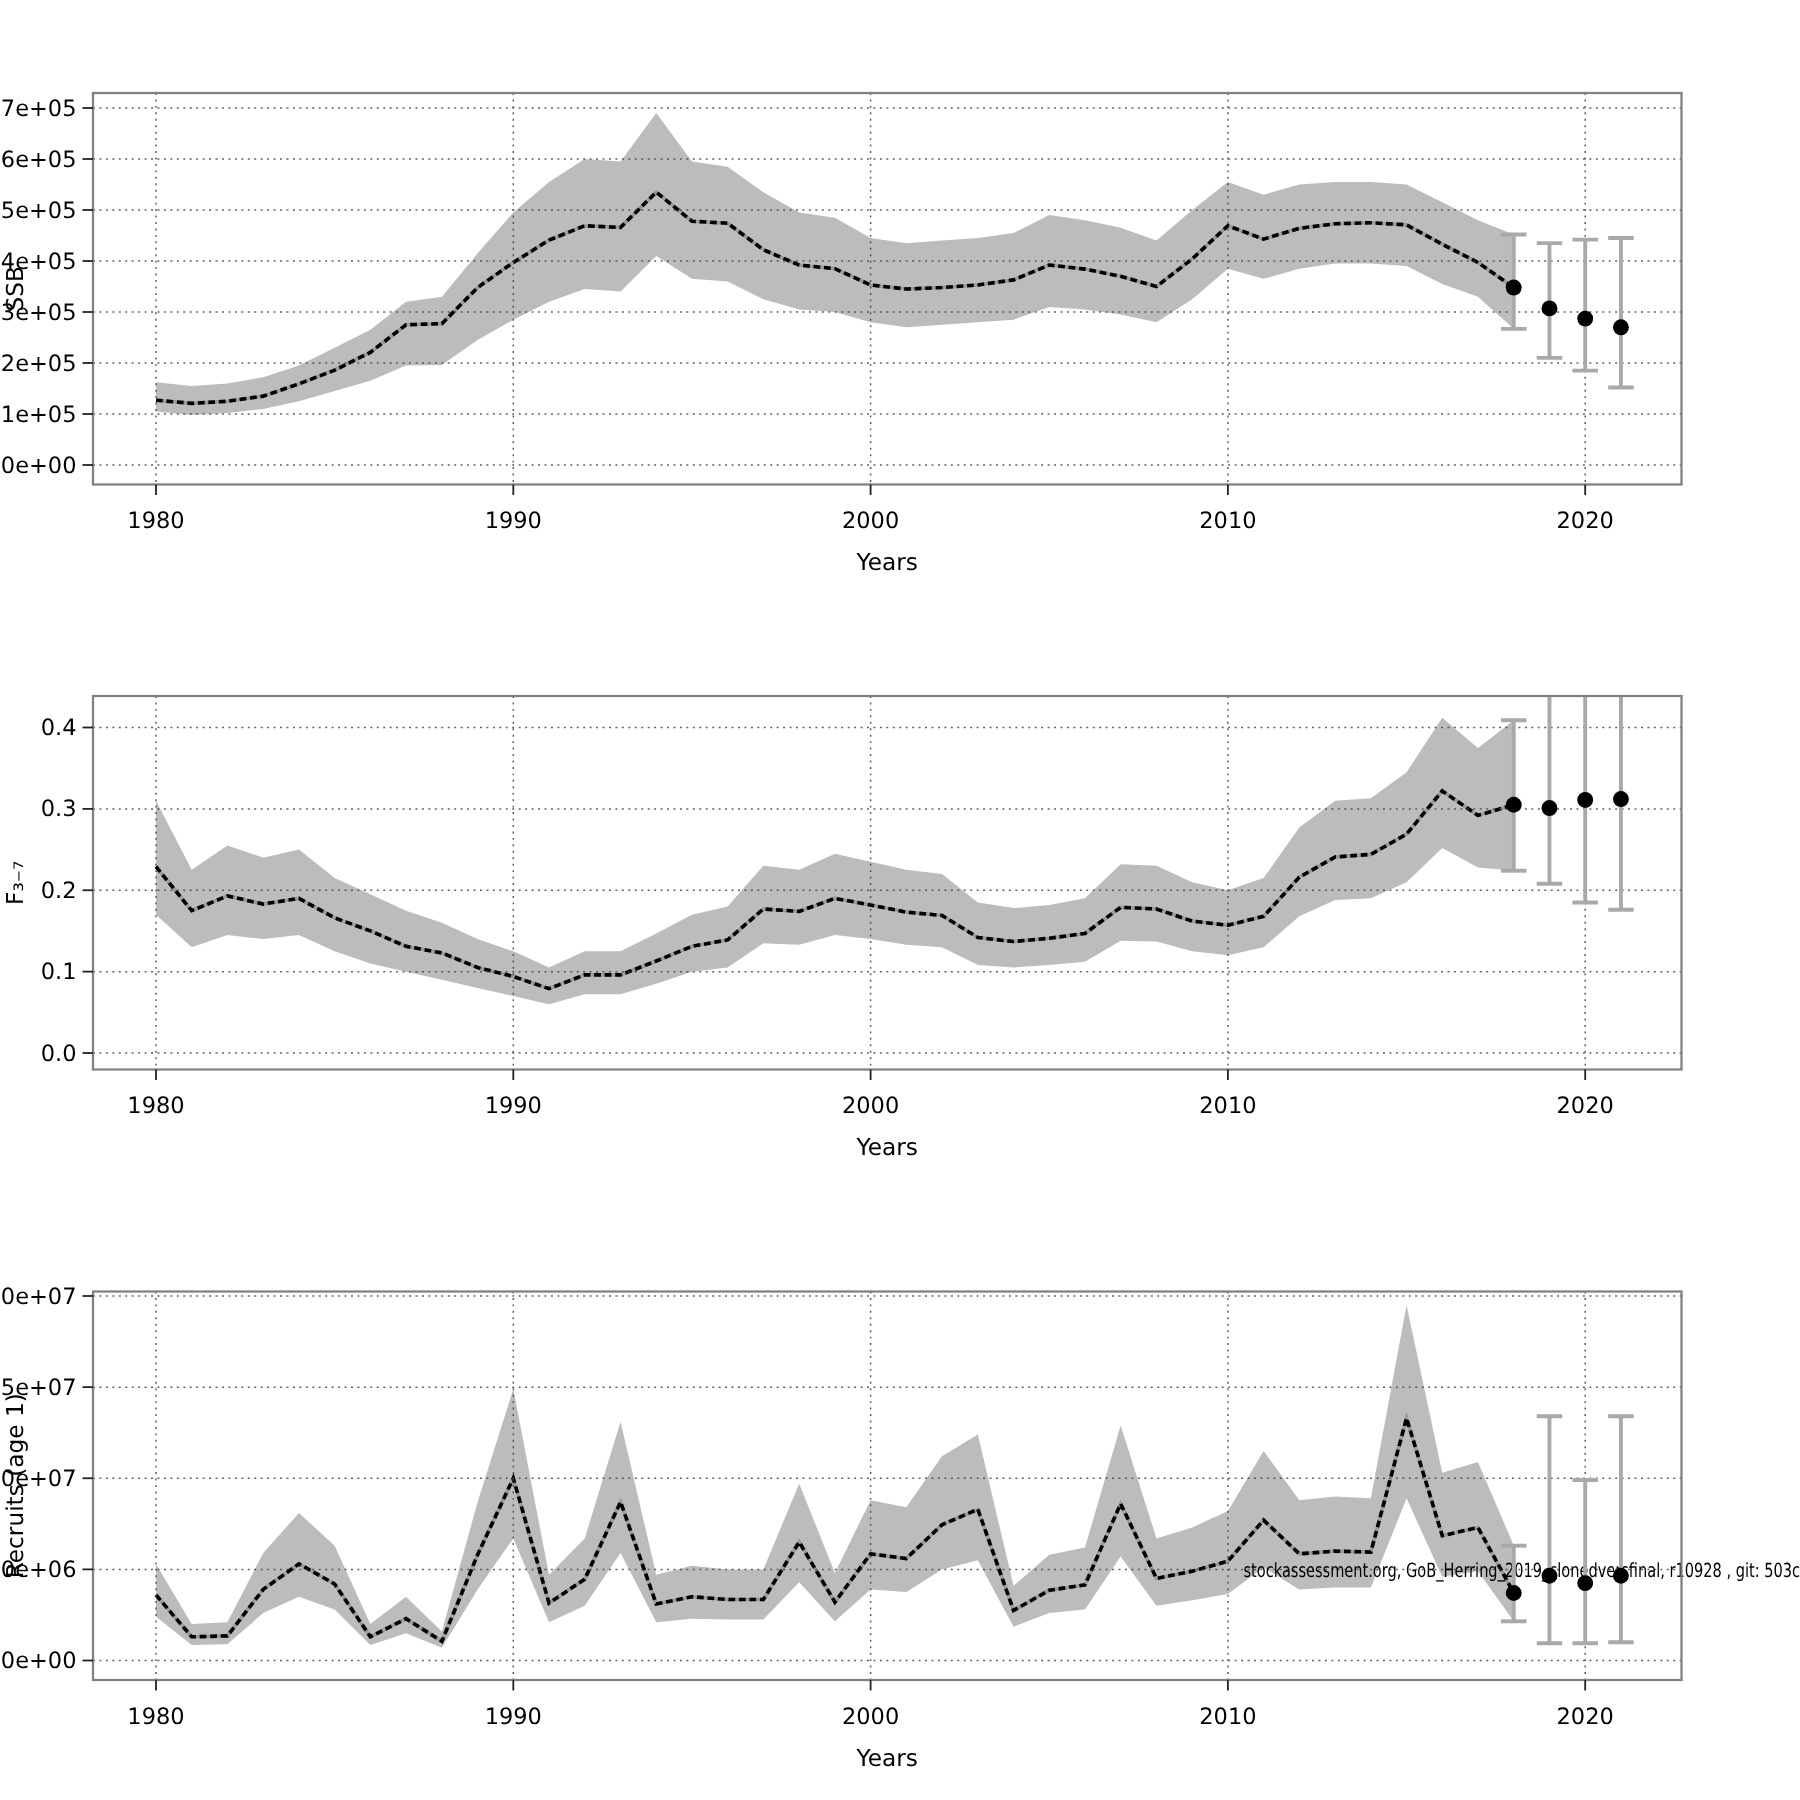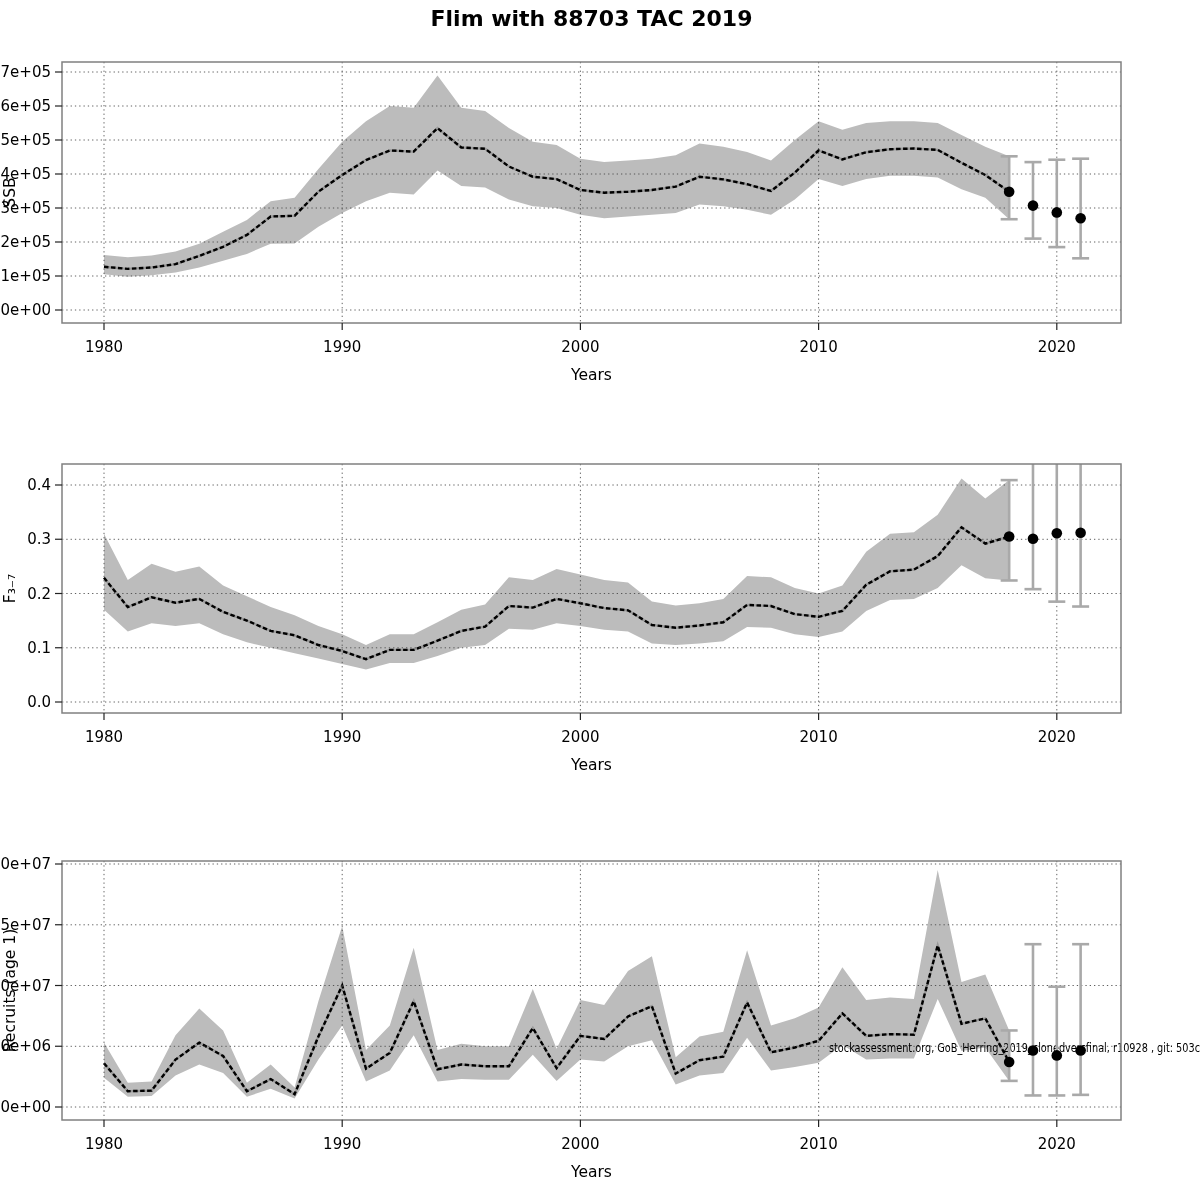--- a/index.html
+++ b/index.html
@@ -6,21 +6,20 @@
   #figure{position:relative;width:1200px;height:1200px;background:#fff;font-family:"DejaVu Sans",sans-serif;}
   #chart-title{position:absolute;left:0;top:6px;width:1183px;text-align:center;
     font-size:22px;font-weight:bold;color:#000;font-family:"DejaVu Sans",sans-serif;}
   svg{position:absolute;left:0;top:0;}
   text{font-family:"DejaVu Sans",sans-serif;fill:#000;}
 </style>
 </head>
 <body>
 
 <div id="figure">
-  <div id="chart-title">Flim with 88703 TAC 2019</div>
   <svg id="fig-svg" width="1200" height="1200" viewBox="0 0 1200 1200">
       <defs>
         <clipPath id="clip0">
           <rect x="62" y="62" width="1059" height="261"></rect>
         </clipPath>
         <clipPath id="clip1">
           <rect x="62" y="464" width="1059" height="249"></rect>
         </clipPath>
         <clipPath id="clip2">
           <rect x="62" y="861" width="1059" height="259"></rect>

